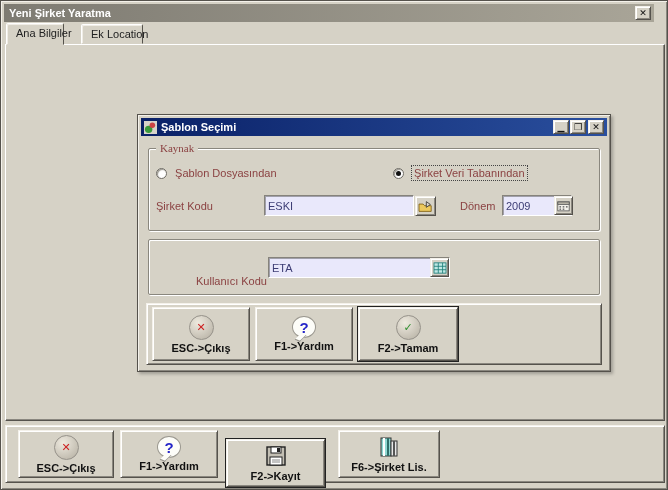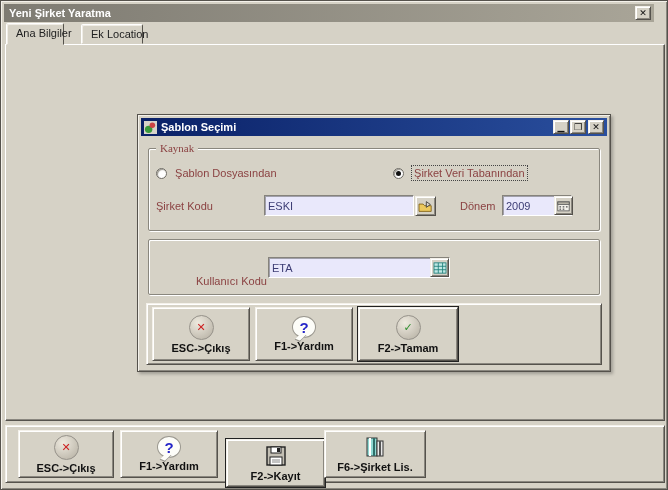--- a/index.html
+++ b/index.html
@@ -183,21 +183,21 @@
       <svg width="24" height="24" viewBox="0 0 24 24">
         <rect x="3" y="3" width="18" height="18" fill="#c3bfb4" stroke="#222" stroke-width="1.4"></rect>
         <rect x="7" y="3" width="10" height="6" fill="#fff" stroke="#222"></rect>
         <rect x="13" y="4" width="3" height="4" fill="#222"></rect>
         <rect x="6" y="13" width="12" height="8" fill="#fff" stroke="#222"></rect>
         <line x1="8" y1="16" x2="16" y2="16" stroke="#888"></line>
         <line x1="8" y1="18" x2="16" y2="18" stroke="#888"></line>
       </svg>
       <span class="cap">F2-&gt;Kayıt</span>
     </div>
-    <div class="bigbtn" style="left:318px; top:4px; width:102px; height:48px;">
+    <div class="bigbtn" style="left:332px; top:4px; width:102px; height:48px;">
       <svg width="24" height="24" viewBox="0 0 24 24">
         <rect x="4" y="3" width="10" height="18" fill="#8fd8d2" stroke="#333"></rect>
         <rect x="6" y="3" width="2" height="18" fill="#fff"></rect>
         <rect x="10" y="3" width="2" height="18" fill="#2f6f6a"></rect>
         <rect x="14" y="6" width="6" height="15" fill="#e9e9e9" stroke="#333"></rect>
         <rect x="16" y="6" width="2" height="15" fill="#555"></rect>
       </svg>
       <span class="cap">F6-&gt;Şirket Lis.</span>
     </div>
   </div>

